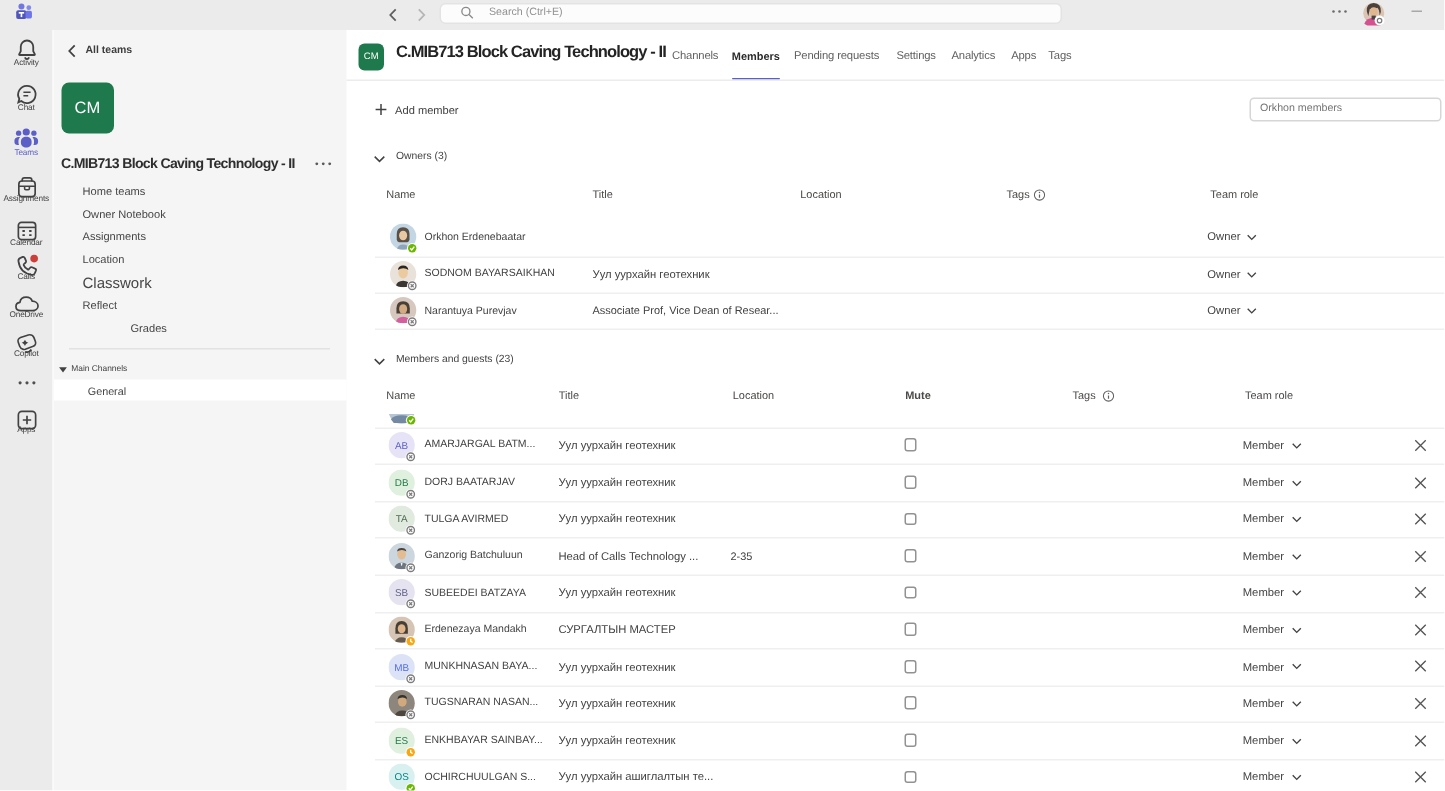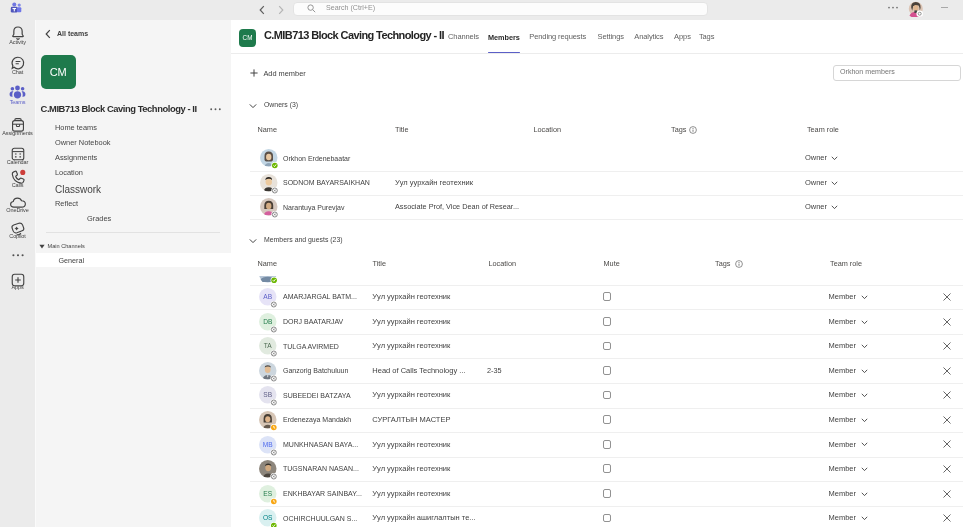--- a/index.html
+++ b/index.html
@@ -226,21 +226,21 @@
     <path d="M0.8 0.8 L3.5 3.6 L6.2 0.8" stroke="#424242" stroke-width="0.9" fill="none"></path>
   </svg>
 <div class="abs" style="left:250px;top:219.2px;width:713px;height:1px;background:#efefef;"></div>
 <svg class="abs" style="left:248.5px;top:237.8px" width="8" height="6" viewBox="0 0 8 6">
     <path d="M0.8 1.4 L4 4.6 L7.2 1.4" stroke="#424242" stroke-width="1" fill="none"></path>
   </svg>
 <div class="t" style="left:264px;top:236.9px;font-size:6.9px;">Members and guests (23)</div>
 <div class="t" style="left:257.5px;top:260.4px;font-size:7.3px;color:#4c4a48;">Name</div>
 <div class="t" style="left:372.5px;top:260.4px;font-size:7.3px;color:#4c4a48;">Title</div>
 <div class="t" style="left:488.5px;top:260.4px;font-size:7.3px;color:#4c4a48;">Location</div>
-<div class="t" style="left:603.5px;top:260.4px;font-size:7.3px;color:#4c4a48;">Mute</div>
+<div class="t" style="left:603.5px;top:260.4px;font-size:7.3px;color:#4c4a48;font-weight:bold;">Mute</div>
 <div class="t" style="left:715px;top:260.4px;font-size:7.3px;color:#4c4a48;">Tags</div>
 <svg class="abs" style="left:735px;top:260px" width="8" height="8" viewBox="0 0 8 8">
     <circle cx="4" cy="4" r="3.4" stroke="#616161" stroke-width="0.7" fill="none"></circle>
     <path d="M4 3.6 L4 5.8" stroke="#616161" stroke-width="0.8"></path>
     <circle cx="4" cy="2.4" r="0.5" fill="#616161"></circle>
   </svg>
 <div class="t" style="left:830px;top:260.4px;font-size:7.3px;color:#4c4a48;">Team role</div>
 <div class="abs" style="left:258px;top:275.7px;width:21px;height:9px;overflow:hidden;">
     <svg style="position:absolute;left:0.5px;top:-10.5px" width="22" height="22" viewBox="0 0 22 22">
       <circle cx="8.75" cy="8.75" r="8.75" fill="#b6c5d6"></circle>

